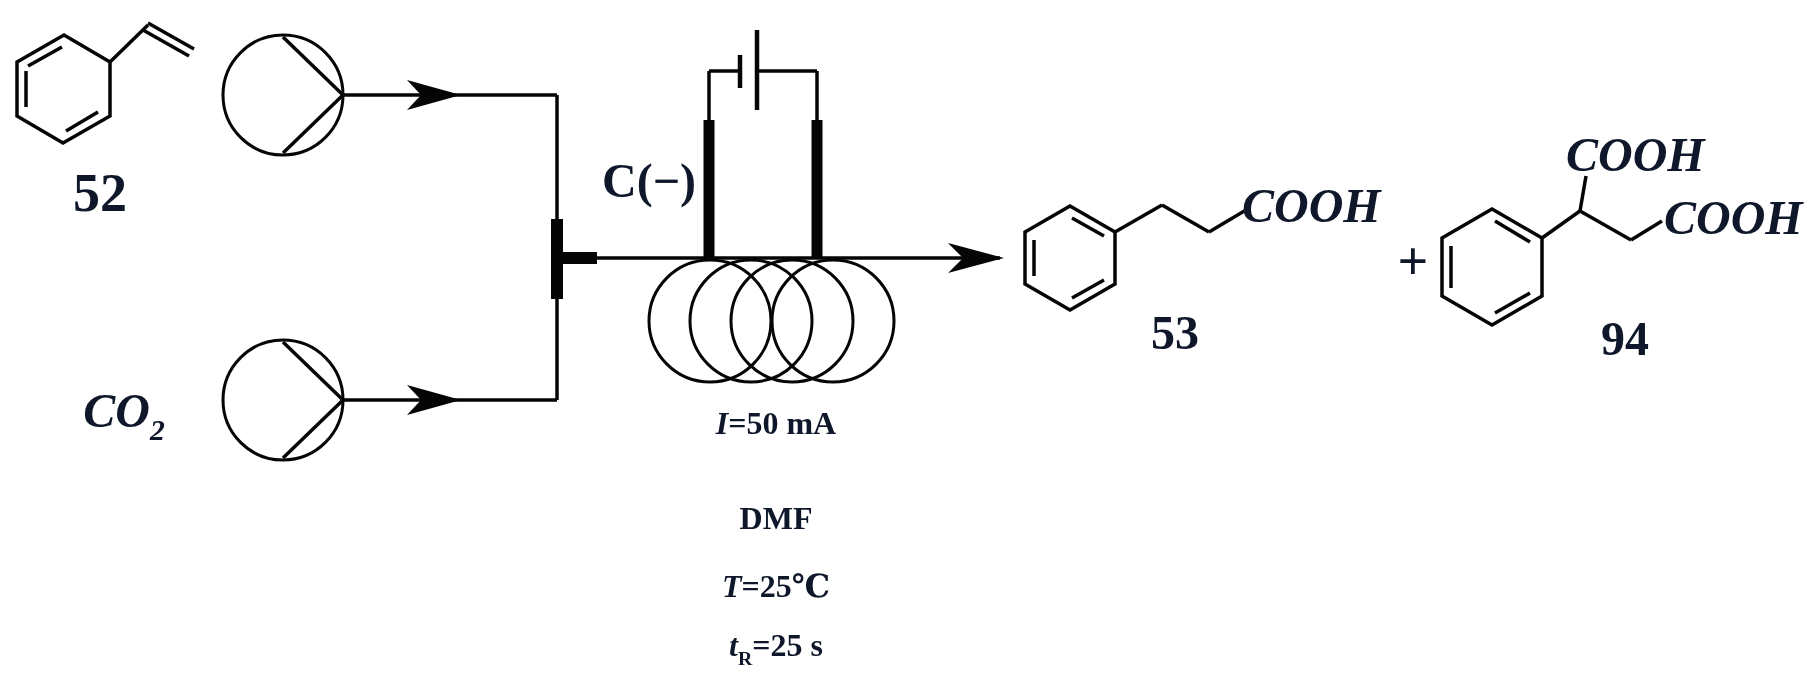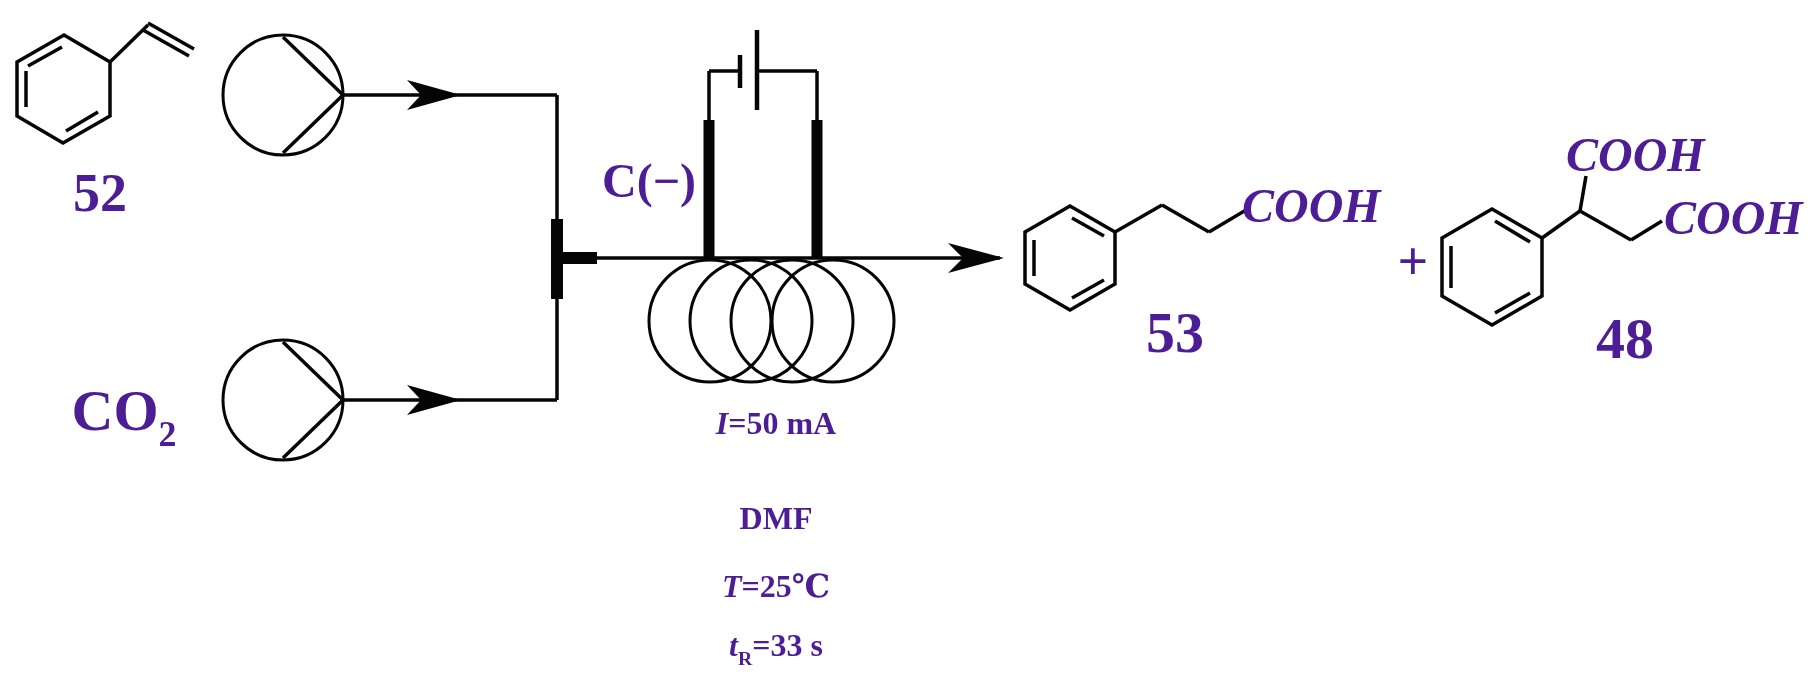--- a/index.html
+++ b/index.html
@@ -2,34 +2,34 @@
 <html><head>
 <meta charset="utf-8">
 <style>
   html, body { margin: 0; padding: 0; background: #ffffff; }
   .canvas {
     position: relative;
     width: 1819px;
     height: 685px;
     background: #ffffff;
     font-family: "Liberation Serif", "DejaVu Serif", serif;
-    color: #4c1d95;
+    color: #0f172a;
     overflow: hidden;
   }
   svg.scheme { position: absolute; left: 0; top: 0; }
   .lbl {
     position: absolute;
     transform: translate(-50%, -50%);
     white-space: nowrap;
     font-weight: 700;
     line-height: 1;
   }
   .left-anchor { transform: translateY(-50%); font-style: italic; }
   .f54 { font-size: 54px; }
-  .f50 { font-size: 58px; }
+  .f50 { font-size: 48px; }
   .f48 { font-size: 48px; }
   .f44 { font-size: 32px; }
   .it { font-style: italic; }
   sub.sb {
     font-size: 0.62em;
     vertical-align: -0.45em;
     line-height: 0;
   }
 </style>
 </head>
@@ -116,35 +116,35 @@
       <line x1="1530" y1="293" x2="1495" y2="313"></line>
       <line x1="1542" y1="238" x2="1580" y2="211"></line>
       <line x1="1580" y1="211" x2="1586" y2="176"></line>
       <line x1="1580" y1="211" x2="1631" y2="240"></line>
       <line x1="1631" y1="240" x2="1662" y2="221"></line>
     </g>
   </svg>
 
   <div class="lbl f54" style="left:100px; top:193px;">52</div>
 
-  <div class="lbl f50" style="left:124px; top:411px;"><span>CO</span><sub class="sb">2</sub></div>
+  <div class="lbl f50" style="left:124px; top:411px;font-style:italic;"><span>CO</span><sub class="sb">2</sub></div>
 
   <div class="lbl f48" style="left:649px; top:181px;">C(−)</div>
 
   <div class="lbl f44" style="left:776px; top:423px;"><span class="it">I</span><span>=50 mA</span></div>
 
 
   <div class="lbl f44" style="left:776px; top:518px;">DMF</div>
 
   <div class="lbl f44" style="left:776px; top:586px;"><span class="it">T</span><span>=25℃</span></div>
 
-  <div class="lbl f44" style="left:776px; top:645px;"><span class="it">t</span><sub class="sb">R</sub><span>=33 s</span></div>
+  <div class="lbl f44" style="left:776px; top:645px;"><span class="it">t</span><sub class="sb">R</sub><span>=25 s</span></div>
 
   <div class="lbl f48 left-anchor" style="left:1242px; top:206px; transform:translateY(-50%);">COOH</div>
   <div class="lbl f50" style="left:1175px; top:333px;">53</div>
 
   <div class="lbl f54" style="left:1413px; top:261px;">+</div>
 
   <div class="lbl f48 left-anchor" style="left:1566px; top:155px; transform:translateY(-50%);">COOH</div>
   <div class="lbl f48 left-anchor" style="left:1664px; top:218px; transform:translateY(-50%);">COOH</div>
-  <div class="lbl f50" style="left:1625px; top:339px;">48</div>
+  <div class="lbl f50" style="left:1625px; top:339px;">94</div>
 
 </div>
 
 </body></html>

